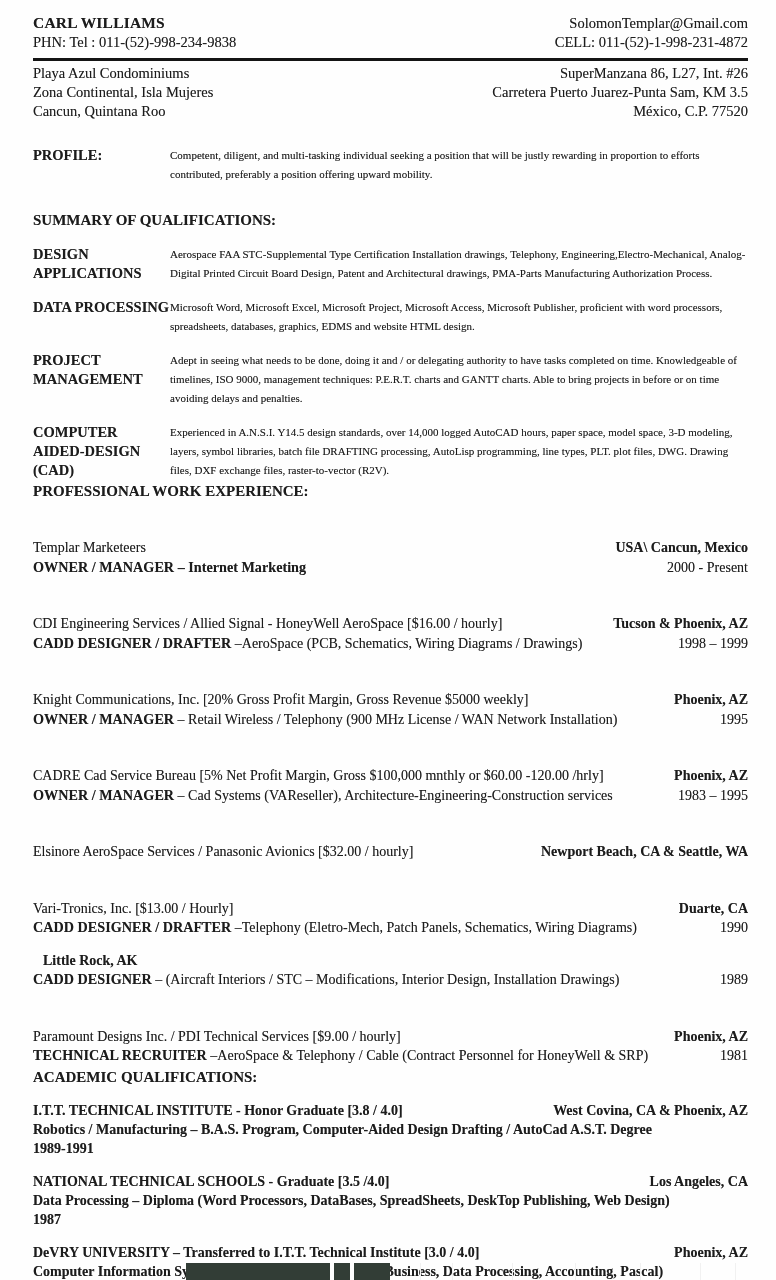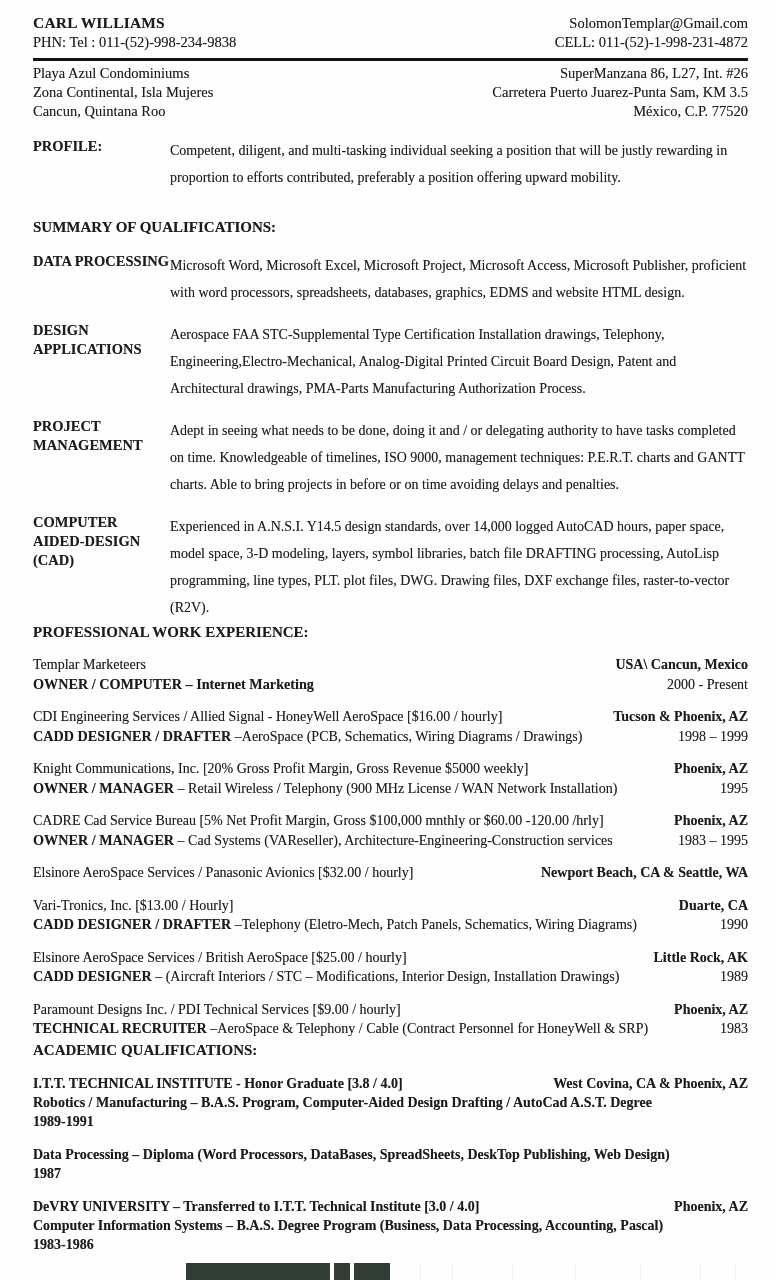--- a/index.html
+++ b/index.html
@@ -8,29 +8,29 @@
     background:#fefefe;color:#1c1c1c;
     font-family:"Liberation Serif","DejaVu Serif",serif;
     text-shadow:0 0 0.6px rgba(40,40,40,.45);
   }
   .page{padding:13px 28px 0 33px;}
   .hrow{display:flex;justify-content:space-between;align-items:baseline;font-size:14.5px;line-height:19px;}
   .name{font-weight:bold;font-size:15.5px;letter-spacing:.2px;}
   .rule{border-top:3px solid #141414;margin:6px 0 3px 0;}
   .two-col{display:flex;align-items:flex-start;}
   .label{flex:none;width:137px;font-weight:bold;font-size:14.5px;line-height:19px;}
-  .desc{flex:1;font-size:14px;line-height:27px;}
-  .profile-row{margin-top:16px;}
+  .desc{flex:1;font-size:11px;line-height:19px;}
+  .profile-row{margin-top:25px;}
   .heading{font-weight:bold;font-size:15px;line-height:19px;}
   .h-summary{margin-top:27px;}
   .sum-item{margin-top:15px;}
   .h-pwe{margin-top:2px;}
   .job{margin-top:14px;}
   .jline{display:flex;justify-content:space-between;align-items:baseline;font-size:14px;line-height:18.5px;}
-  .jco{white-space:nowrap;}
+  .jco{white-space:nowrap;margin-top:24px;}
   .jloc{font-weight:bold;white-space:nowrap;margin-left:10px;}
   .jtitle{min-width:0;}
   .jtitle b{font-size:14.2px;}
   .jdates{white-space:nowrap;margin-left:10px;}
   .h-acad{margin-top:2px;}
   .school{margin-top:14px;font-weight:bold;}
   .sline{display:flex;justify-content:space-between;align-items:baseline;font-size:14px;line-height:19px;}
   .sline2{font-size:14px;line-height:19px;}
   .footer-zone{position:absolute;left:0;bottom:0;width:776px;height:18px;}
   .footer-bar{position:absolute;left:186px;bottom:0;width:204px;height:17px;}
@@ -66,45 +66,45 @@
   </div>
 
   <div class="two-col profile-row">
     <div class="label">PROFILE:</div>
     <div class="desc">Competent, diligent, and multi-tasking individual seeking a position that will be justly rewarding in proportion to efforts contributed, preferably a position offering upward mobility.</div>
   </div>
 
   <div class="heading h-summary">SUMMARY OF QUALIFICATIONS:</div>
 
   <div class="two-col sum-item">
+    <div class="label">DESIGN APPLICATIONS</div>
+    <div class="desc">Aerospace FAA STC-Supplemental Type Certification Installation drawings, Telephony, Engineering,Electro-Mechanical, Analog-Digital Printed Circuit Board Design, Patent and Architectural drawings, PMA-Parts Manufacturing Authorization Process.</div>
+  </div>
+  <div class="two-col sum-item">
     <div class="label">DATA PROCESSING</div>
     <div class="desc">Microsoft Word, Microsoft Excel, Microsoft Project, Microsoft Access, Microsoft Publisher, proficient with word processors, spreadsheets, databases, graphics, EDMS and website HTML design.</div>
   </div>
   <div class="two-col sum-item">
-    <div class="label">DESIGN APPLICATIONS</div>
-    <div class="desc">Aerospace FAA STC-Supplemental Type Certification Installation drawings, Telephony, Engineering,Electro-Mechanical, Analog-Digital Printed Circuit Board Design, Patent and Architectural drawings, PMA-Parts Manufacturing Authorization Process.</div>
-  </div>
-  <div class="two-col sum-item">
     <div class="label">PROJECT MANAGEMENT</div>
     <div class="desc">Adept in seeing what needs to be done, doing it and / or delegating authority to have tasks completed on time. Knowledgeable of timelines, ISO 9000, management techniques: P.E.R.T. charts and GANTT charts. Able to bring projects in before or on time avoiding delays and penalties.</div>
   </div>
   <div class="two-col sum-item">
     <div class="label">COMPUTER AIDED-DESIGN (CAD)</div>
     <div class="desc">Experienced in A.N.S.I. Y14.5 design standards, over 14,000 logged AutoCAD hours, paper space, model space, 3-D modeling, layers, symbol libraries, batch file DRAFTING processing, AutoLisp programming,  line types, PLT. plot files, DWG. Drawing files, DXF exchange files, raster-to-vector (R2V).</div>
   </div>
 
   <div class="heading h-pwe">PROFESSIONAL WORK EXPERIENCE:</div>
 
   <div class="job">
     <div class="jline">
       <span class="jco">Templar Marketeers</span>
       <span class="jloc">USA\ Cancun, Mexico</span>
     </div>
     <div class="jline">
-      <span class="jtitle"><b>OWNER / COMPUTER – Internet Marketing</b><span></span></span>
+      <span class="jtitle"><b>OWNER / MANAGER – Internet Marketing</b><span></span></span>
       <span class="jdates">2000 - Present</span>
     </div>
   </div>
 
   <div class="job">
     <div class="jline">
       <span class="jco">CDI Engineering Services / Allied Signal - HoneyWell AeroSpace [$16.00 / hourly]</span>
       <span class="jloc">Tucson &amp; Phoenix, AZ</span>
     </div>
     <div class="jline">
@@ -148,52 +148,55 @@
       <span class="jloc">Duarte, CA</span>
     </div>
     <div class="jline">
       <span class="jtitle"><b>CADD DESIGNER / DRAFTER</b><span> –Telephony (Eletro-Mech, Patch Panels, Schematics, Wiring Diagrams)</span></span>
       <span class="jdates">1990</span>
     </div>
   </div>
 
   <div class="job">
     <div class="jline">
-      <span class="jco">Elsinore AeroSpace Services / British AeroSpace [$25.00 / hourly]</span>
       <span class="jloc">Little Rock, AK</span>
     </div>
     <div class="jline">
       <span class="jtitle"><b>CADD DESIGNER</b><span> – (Aircraft Interiors / STC – Modifications, Interior Design, Installation Drawings)</span></span>
       <span class="jdates">1989</span>
     </div>
   </div>
 
   <div class="job">
     <div class="jline">
       <span class="jco">Paramount Designs Inc. / PDI Technical Services [$9.00 / hourly]</span>
       <span class="jloc">Phoenix, AZ</span>
     </div>
     <div class="jline">
       <span class="jtitle"><b>TECHNICAL RECRUITER</b><span> –AeroSpace &amp; Telephony / Cable (Contract Personnel for HoneyWell &amp; SRP)</span></span>
-      <span class="jdates">1983</span>
+      <span class="jdates">1981</span>
     </div>
   </div>
 
   <div class="heading h-acad">ACADEMIC QUALIFICATIONS:</div>
 
   <div class="school">
     <div class="sline">
       <span>I.T.T. TECHNICAL INSTITUTE - Honor Graduate [3.8 / 4.0]</span>
       <span>West Covina, CA &amp; Phoenix, AZ</span>
     </div>
     <div class="sline2">Robotics / Manufacturing – B.A.S. Program, Computer-Aided Design Drafting / AutoCad A.S.T. Degree</div>
     <div class="sline2">1989-1991</div>
   </div>
 
   <div class="school">
+    <div class="sline">
+      <span>NATIONAL TECHNICAL SCHOOLS - Graduate [3.5 /4.0]</span>
+      <span>Los Angeles, CA</span>
+    </div>
     <div class="sline2">Data Processing – Diploma (Word Processors, DataBases, SpreadSheets, DeskTop Publishing, Web Design)</div>
     <div class="sline2">1987</div>
   </div>
 
   <div class="school">
     <div class="sline">
       <span>DeVRY UNIVERSITY – Transferred to I.T.T. Technical Institute [3.0 / 4.0]</span>
       <span>Phoenix, AZ</span>
     </div>
     <div class="sline2">Computer Information Systems – B.A.S. Degree Program (Business, Data Processing, Accounting, Pascal)</div>

